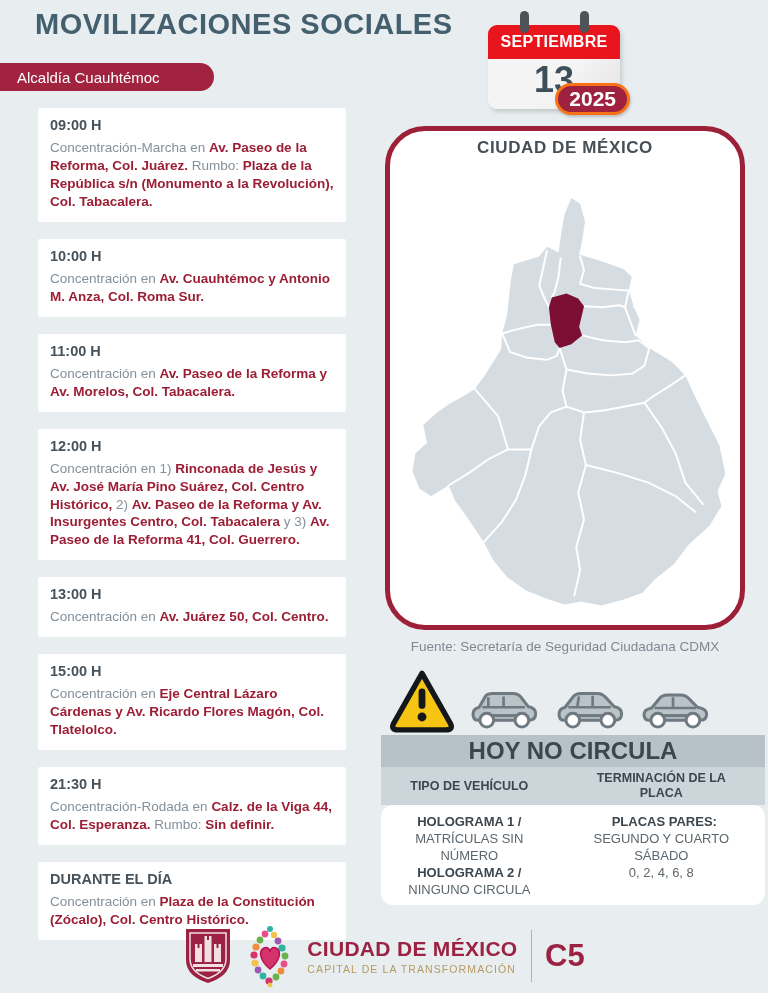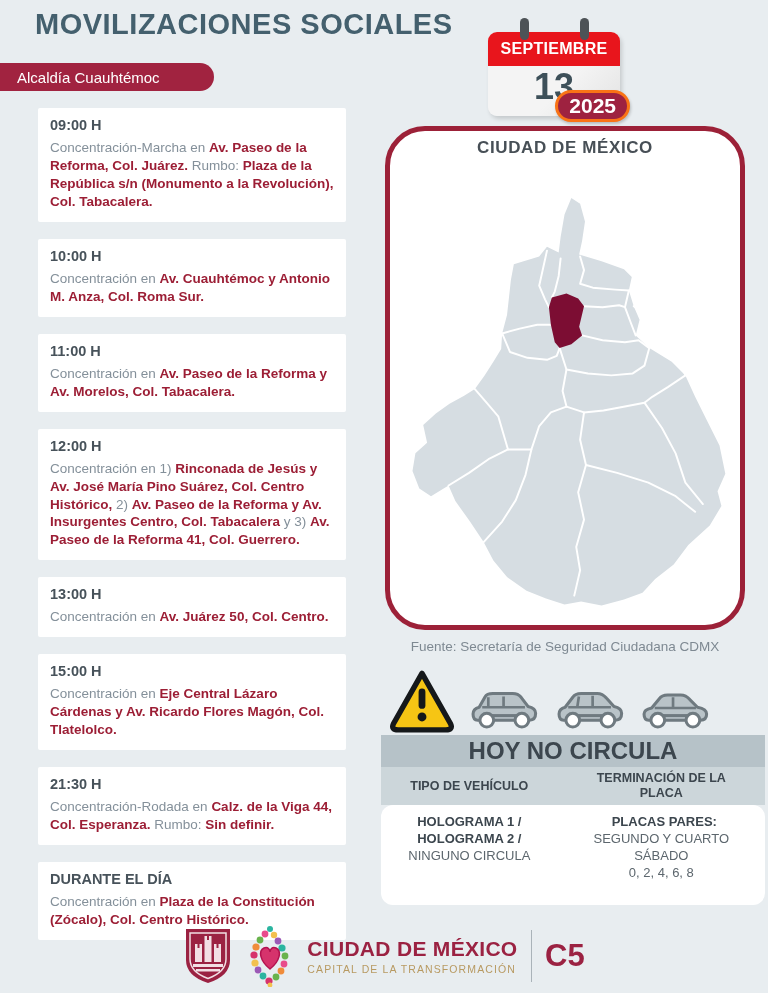--- a/index.html
+++ b/index.html
@@ -14,21 +14,21 @@
     position:absolute;left:35px;top:8px;width:450px;
     font-size:29px;font-weight:bold;color:#44606e;letter-spacing:.5px;
   }
   .banner{
     position:absolute;left:0;top:63px;width:214px;height:28px;
     background:#a12340;border-radius:0 14px 14px 0;
     display:flex;align-items:center;padding-left:17px;box-sizing:border-box;
     color:#fff;font-size:15px;
   }
   
-  .calendar{position:absolute;left:488px;top:18px;width:128px;height:100px;}
+  .calendar{position:absolute;left:488px;top:11px;width:128px;height:100px;}
   .cal-body{
     position:absolute;left:0;top:14px;width:132px;height:84px;
     background:linear-gradient(135deg,#f4f4f4 60%,#e2e2e2);
     border-radius:9px;box-shadow:2px 3px 4px rgba(0,0,0,.15);
   }
   .cal-header{
     position:absolute;left:0;top:14px;width:132px;height:34px;
     background:#e8151c;border-radius:9px 9px 0 0;
     display:flex;align-items:center;justify-content:center;
     color:#fff;font-weight:bold;font-size:16px;letter-spacing:.3px;
@@ -227,20 +227,21 @@
 </div>
 
 <div class="band-title">HOY NO CIRCULA</div>
 <div class="band-cols">
   <div class="col">TIPO DE VEHÍCULO</div>
   <div class="col">TERMINACIÓN DE LA PLACA</div>
 </div>
 <div class="hnc-card">
   <div class="col">
     <span class="hnc-bold">HOLOGRAMA 1 /</span>
+    <span>MATRÍCULAS SIN NÚMERO</span>
     <span class="hnc-bold">HOLOGRAMA 2 /</span>
     <span>NINGUNO CIRCULA</span>
   </div>
   <div class="col">
     <span class="hnc-bold inline">PLACAS PARES:</span><span> SEGUNDO Y CUARTO SÁBADO</span>
     <span style="display:block">0, 2, 4, 6, 8</span>
   </div>
 </div>
 
 <div class="footer">

